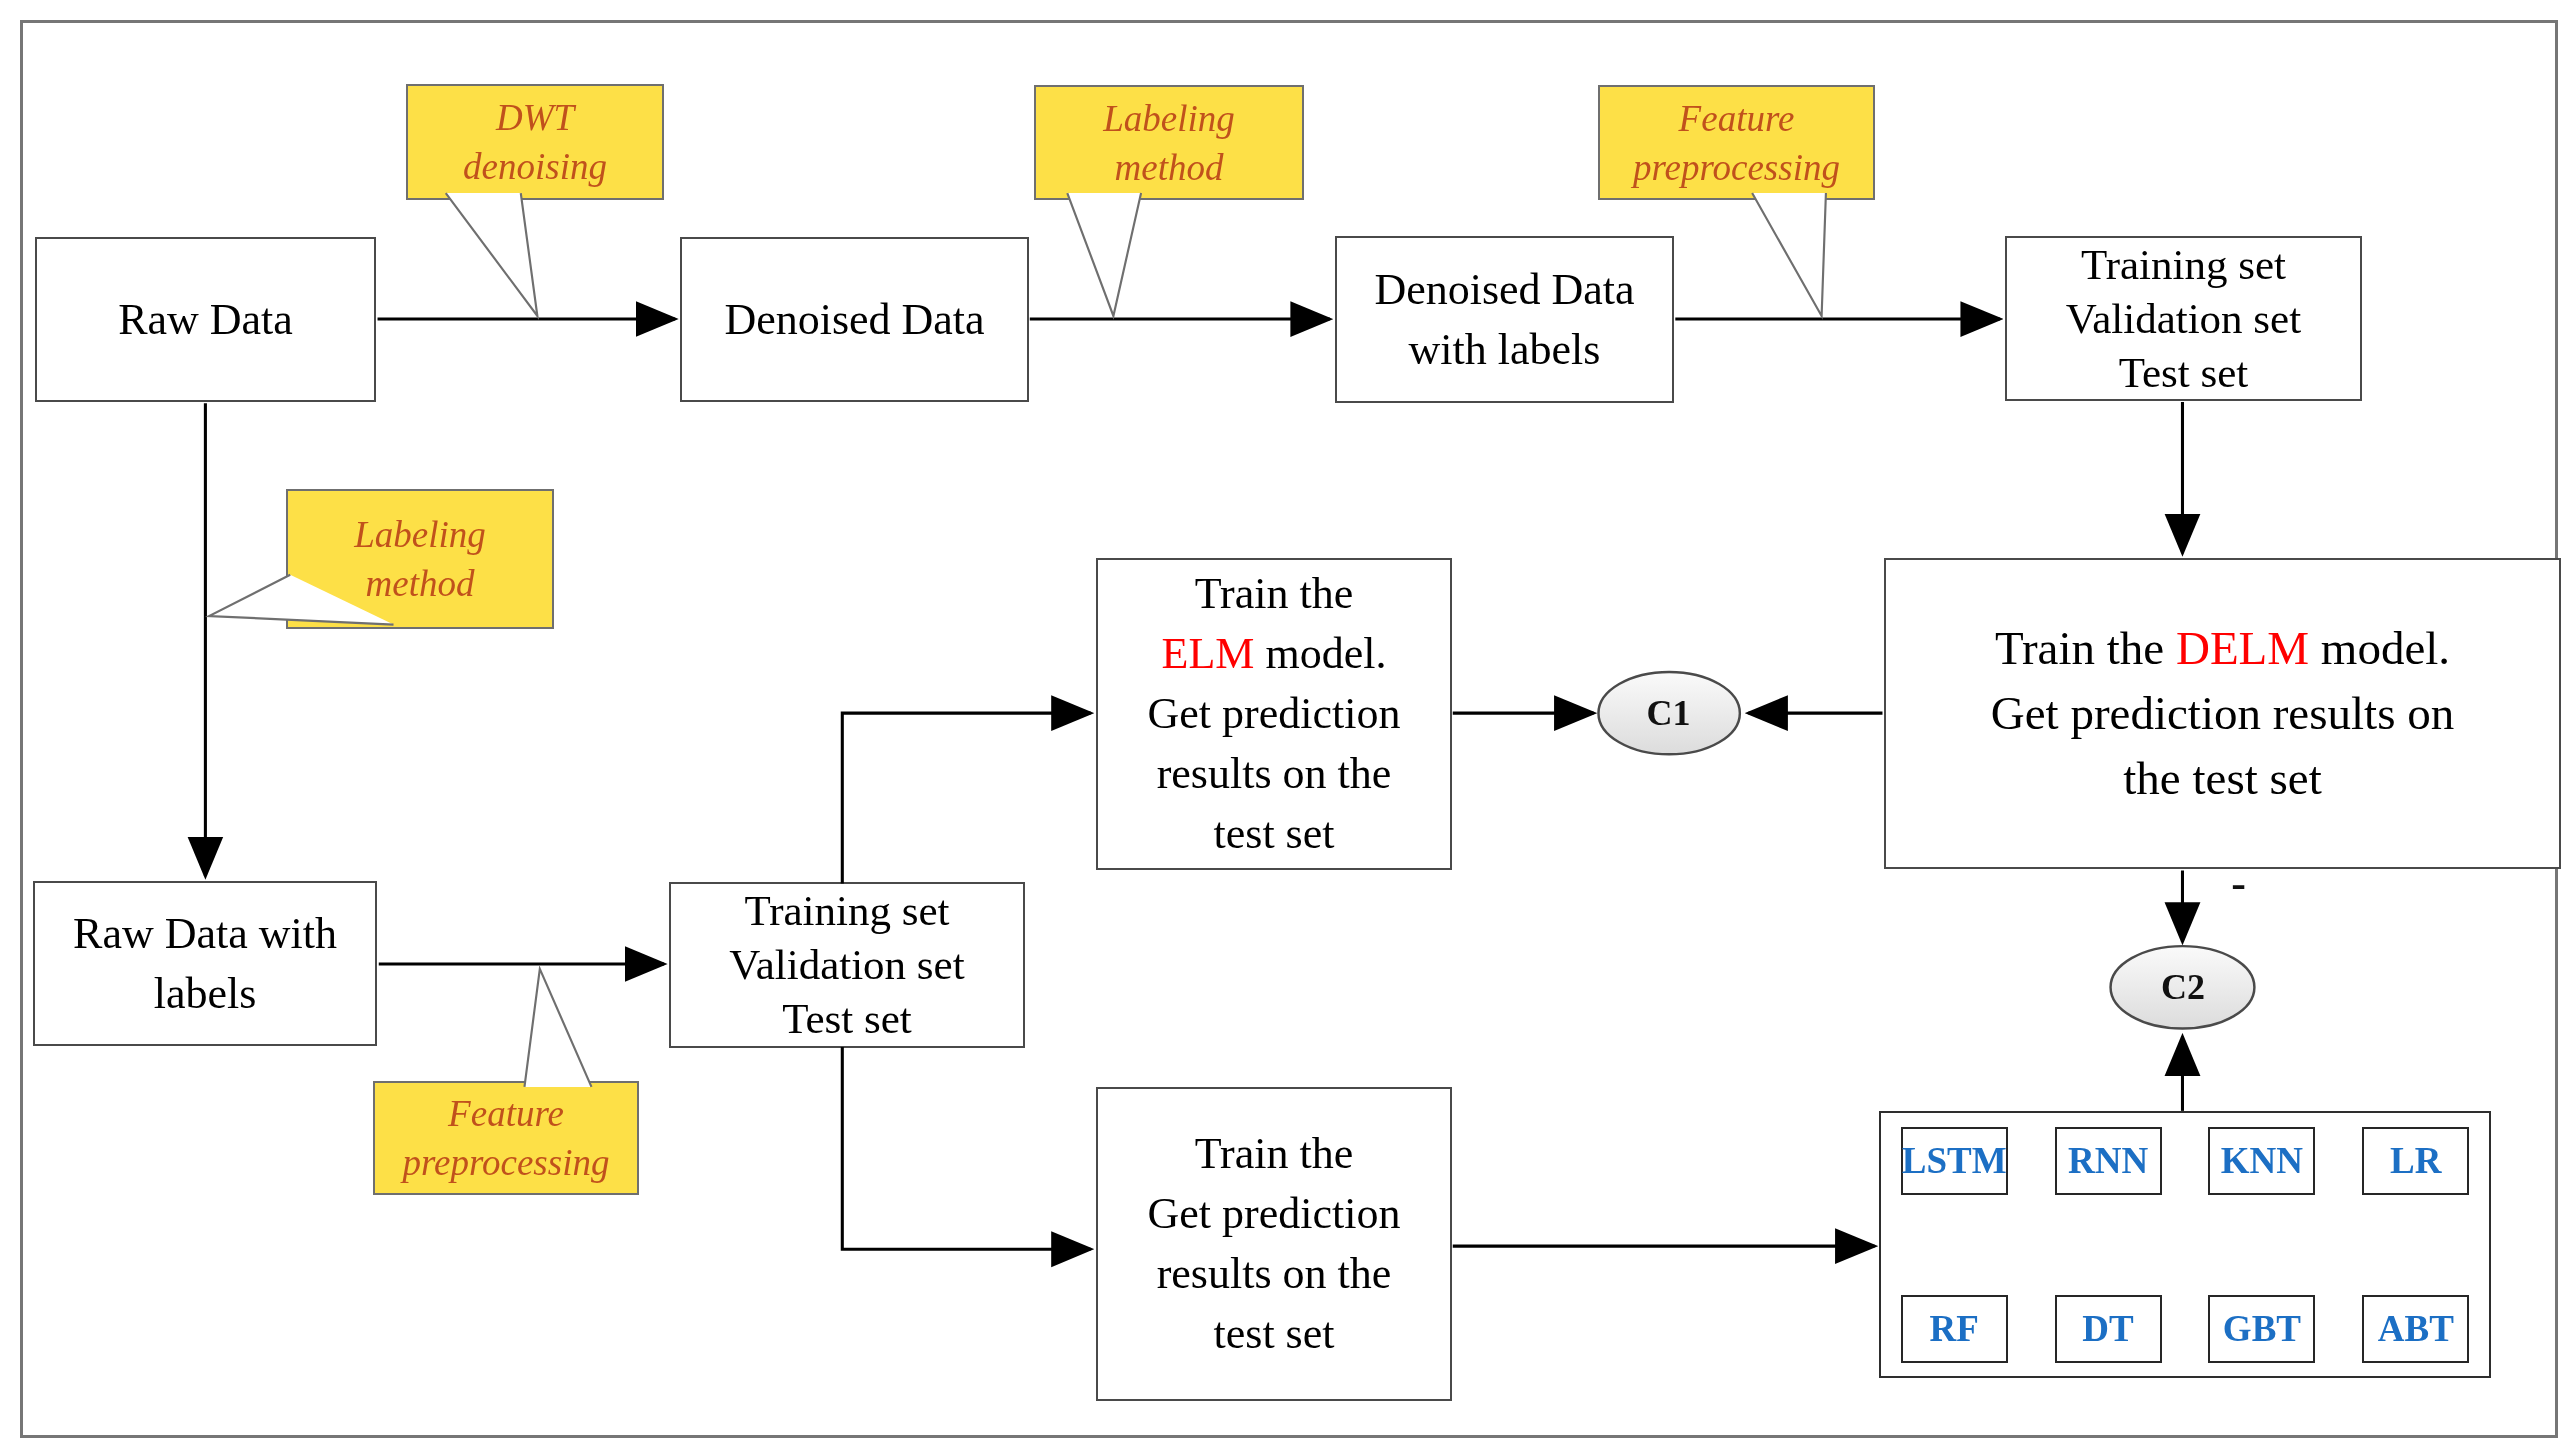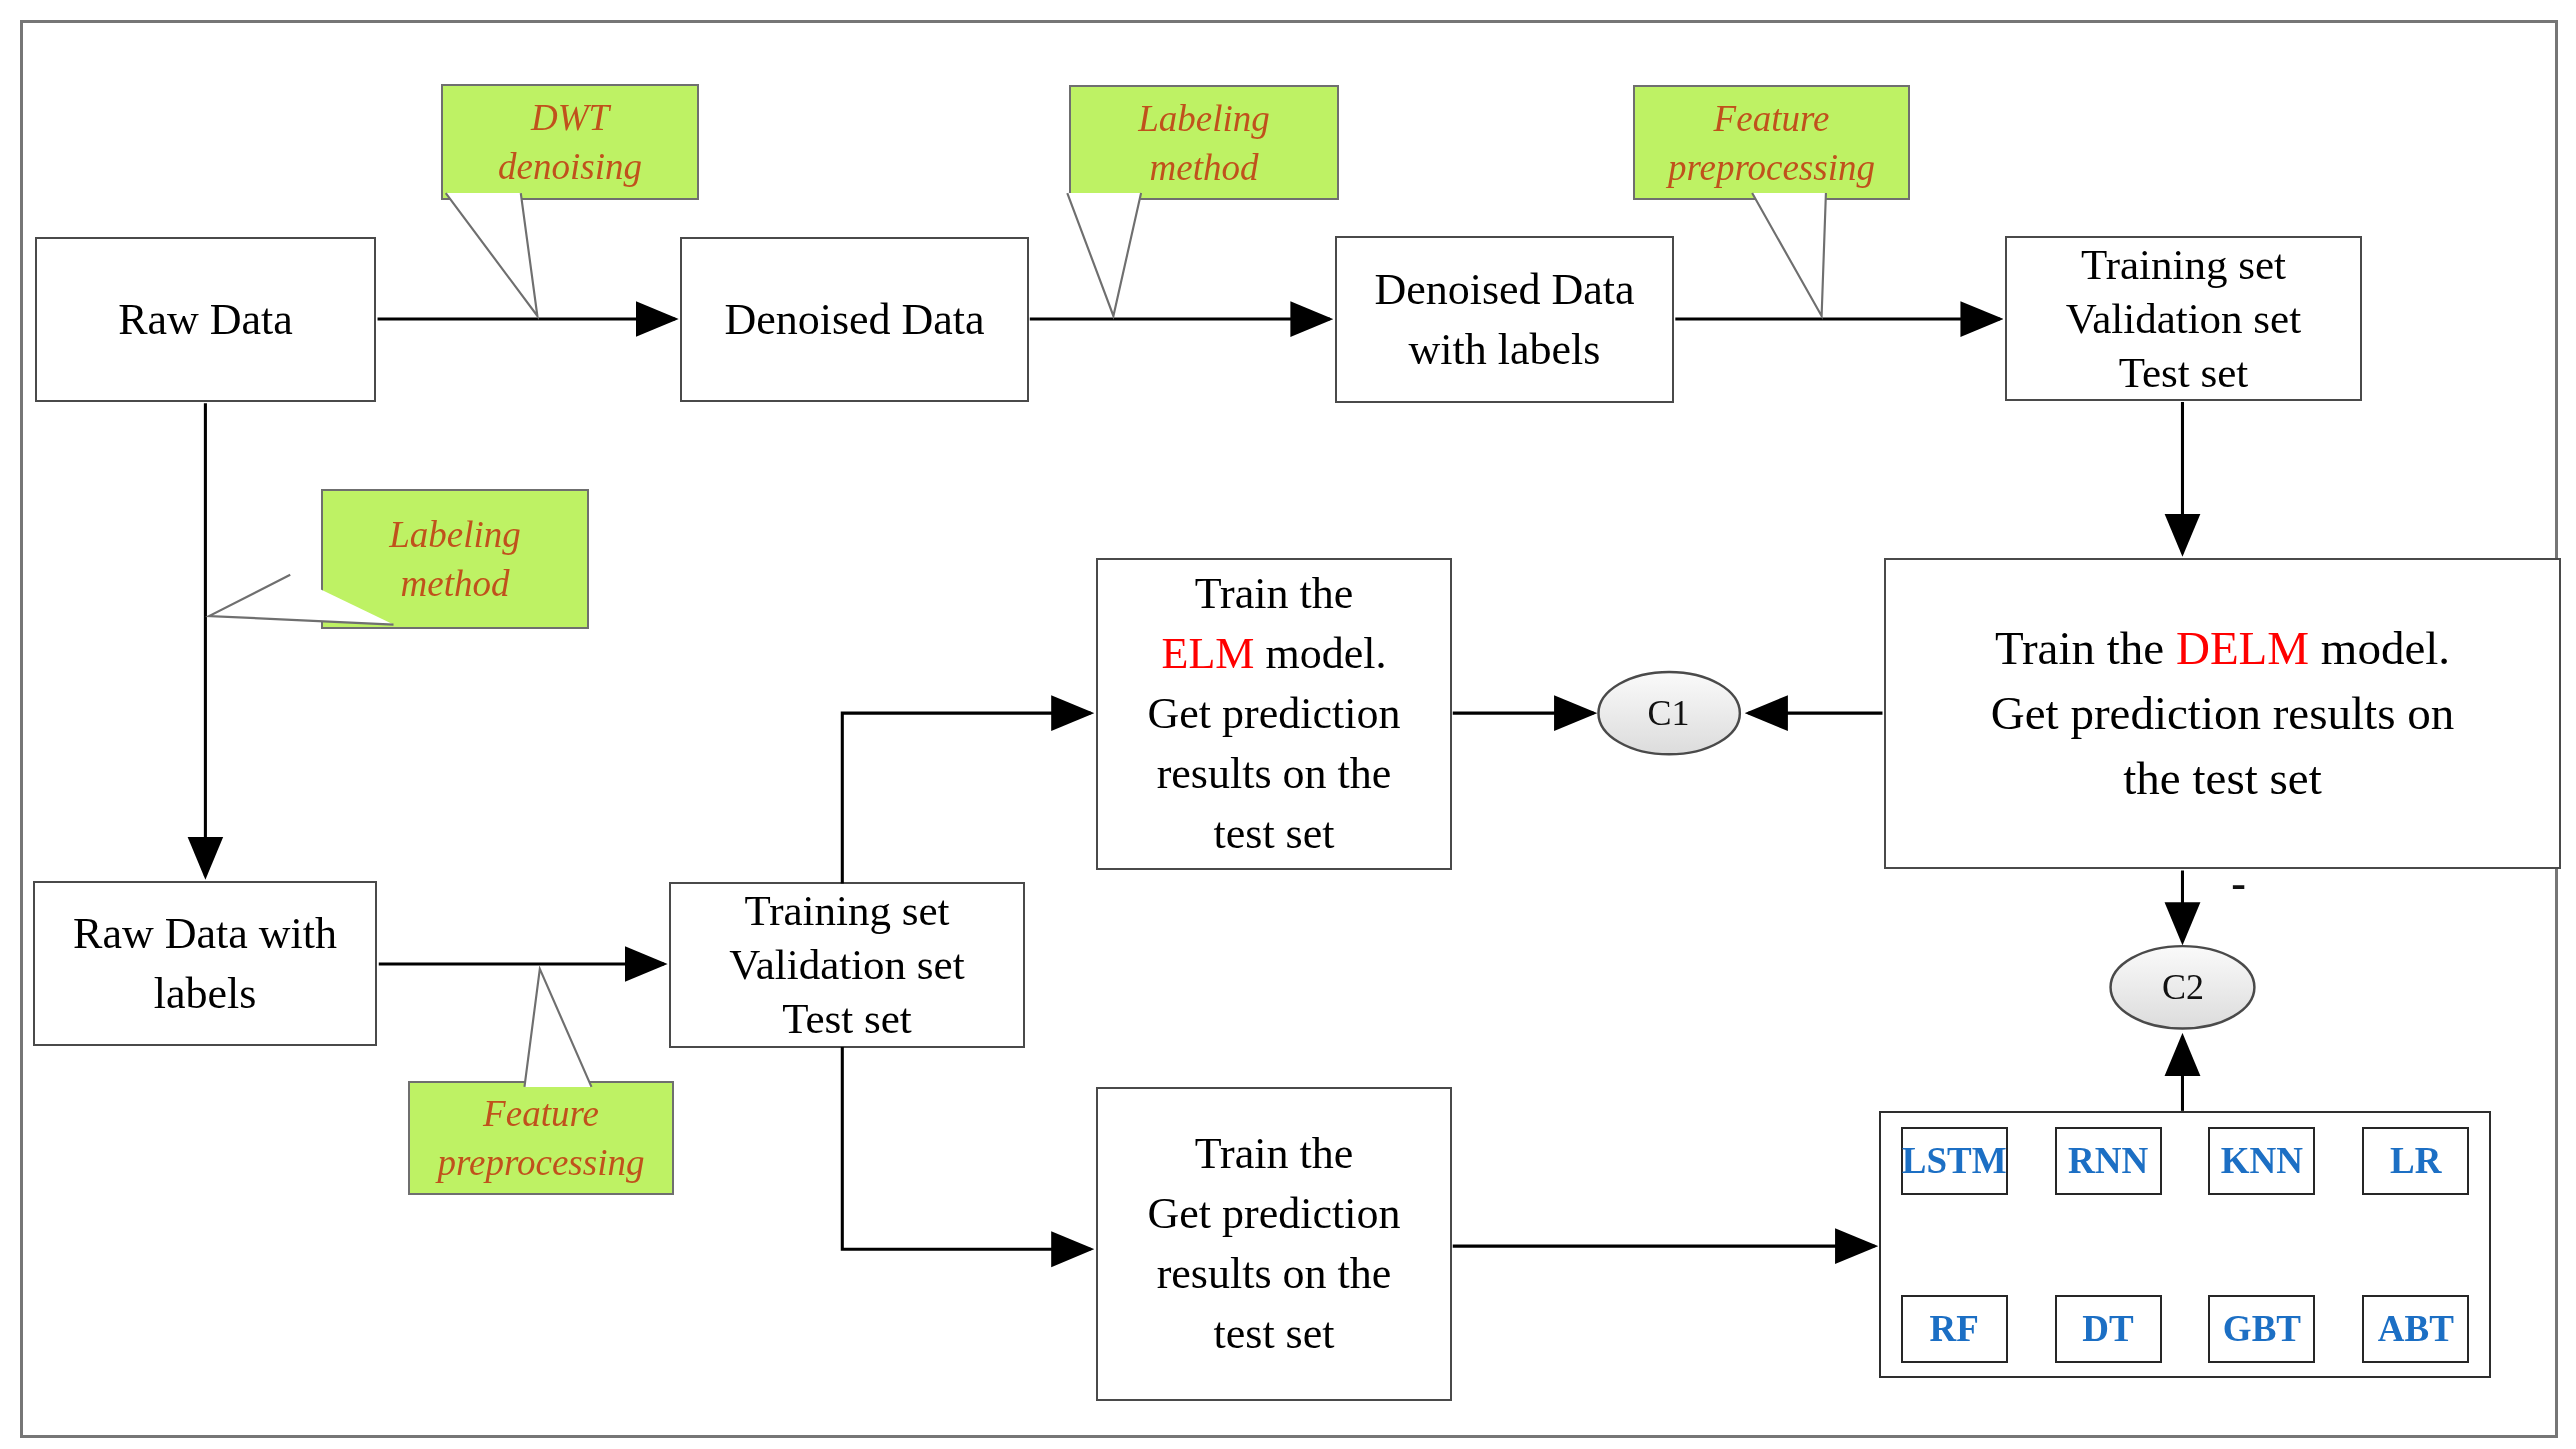--- a/index.html
+++ b/index.html
@@ -7,31 +7,31 @@
          font-family:"Liberation Serif","DejaVu Serif",serif;color:#000;}
   .outer-border{position:absolute;left:20px;top:20px;width:2532px;height:1412px;
                 border:3.1px solid #767676;background:transparent;}
   .box{position:absolute;background:#ffffff;border:2.5px solid #4a4a4a;
        display:flex;flex-direction:column;justify-content:center;align-items:center;
        text-align:center;box-sizing:border-box;z-index:2;}
   .box .ln{width:100%;}
   .fs-main{font-size:44px;line-height:60px;}
   .fs-3ln{font-size:43px;line-height:54px;}
   .fs-delm{font-size:47px;line-height:65px;}
-  .callout{position:absolute;background:#bef264;border:2.5px solid #6f6f6f;
+  .callout{position:absolute;background:#fde047;border:2.5px solid #6f6f6f;
            display:flex;flex-direction:column;justify-content:center;align-items:center;
            text-align:center;box-sizing:border-box;z-index:2;
-           font-style:italic;font-size:37px;line-height:49px;color:#c0511c;margin-left:35px;}
+           font-style:italic;font-size:37px;line-height:49px;color:#c0511c;}
   .red{color:#ff0000;}
   .svg-layer{position:absolute;left:0;top:0;z-index:3;pointer-events:none;}
   .arrow{stroke:#000000;stroke-width:5;fill:none;marker-end:url(#ah);stroke-linejoin:miter;}
   .tail{fill:#ffffff;stroke:#6f6f6f;stroke-width:3.5;}
   .node-ellipse{fill:url(#nodeGrad);stroke:#4a4a4a;stroke-width:4;}
   .node-label{position:absolute;z-index:4;display:flex;justify-content:center;align-items:center;
-              font-weight:normal;font-size:36px;color:#111;}
+              font-weight:bold;font-size:36px;color:#111;}
   .minus-mark{position:absolute;z-index:4;font-size:44px;font-weight:bold;color:#111;
               display:flex;justify-content:center;align-items:center;}
   .model-grid{position:absolute;left:1879px;top:1111px;width:612px;height:267px;
               background:#ffffff;border:2.5px solid #2e2e2e;box-sizing:border-box;z-index:2;
               display:flex;flex-direction:column;justify-content:space-between;
               padding:13.5px 19.7px;}
   .model-row{display:flex;justify-content:space-between;}
   .cell{width:107px;height:68px;background:#ffffff;border:2.5px solid #262626;
         box-sizing:border-box;display:flex;justify-content:center;align-items:center;
         font-weight:bold;font-size:37px;color:#1c6fc4;}

